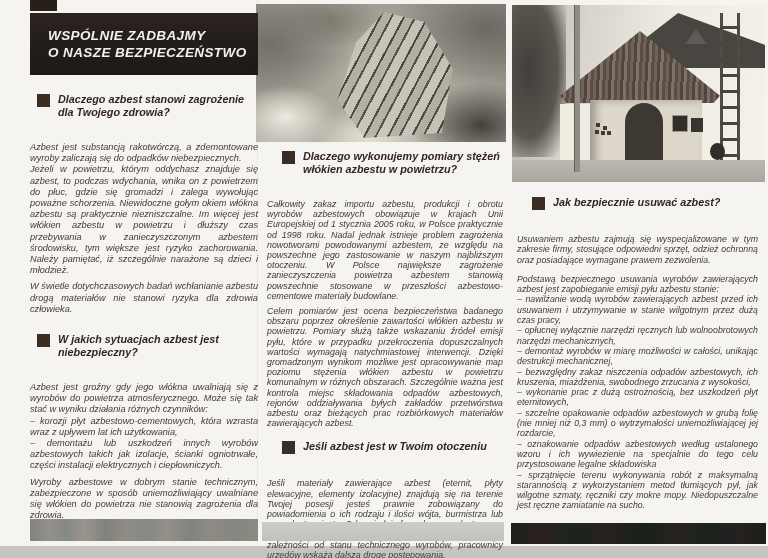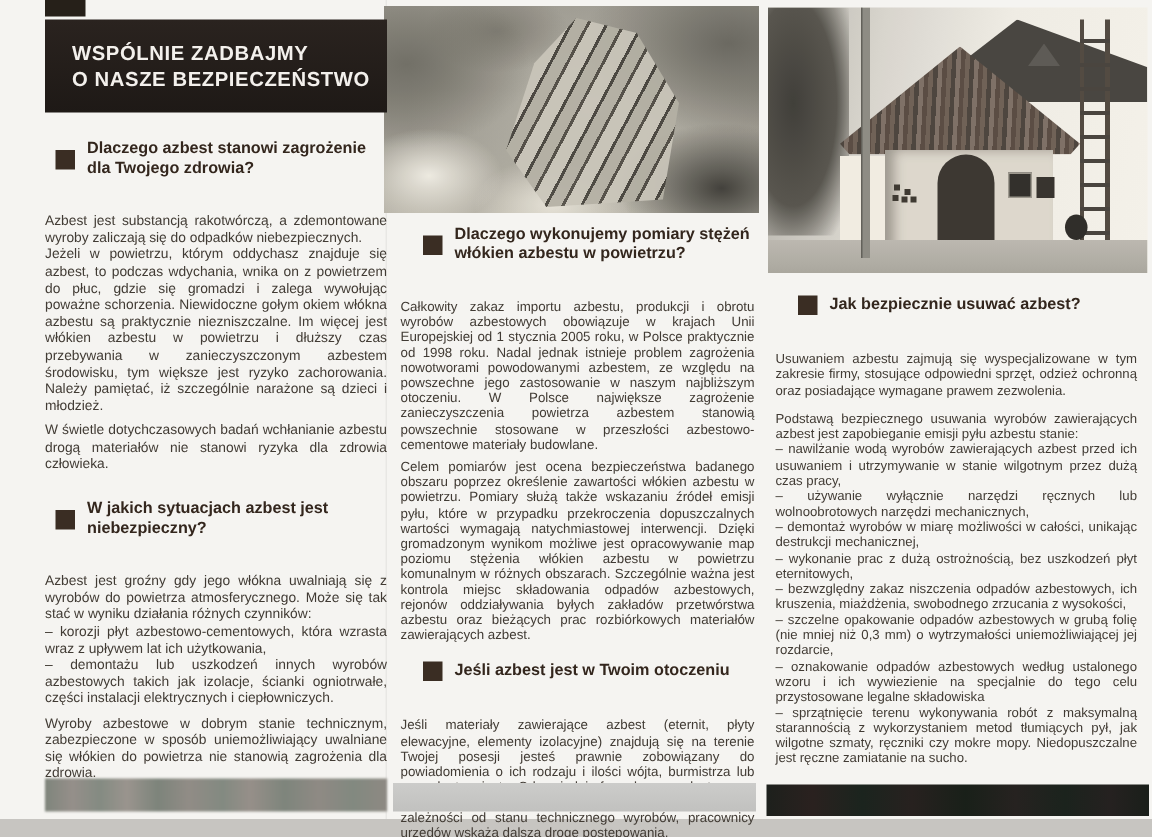--- a/index.html
+++ b/index.html
@@ -2,37 +2,37 @@
 <html lang="pl"><head>
 <meta charset="utf-8">
 <style>
   html,body{margin:0;padding:0;}
   body{
     width:768px;height:558px;overflow:hidden;
     background:#c7c5c1;
     font-family:"Liberation Sans", sans-serif;
     -webkit-font-smoothing:antialiased;
   }
-  .scan{position:relative;width:768px;height:558px;}
+  .scan{position:relative;width:768px;height:558px;font-style:italic;}
   .page{position:absolute;left:0;top:0;width:768px;height:546px;background:#f5f4f1;}
   .page::after{content:"";position:absolute;left:257px;top:0;width:1px;height:546px;background:rgba(0,0,0,0.05);}
   .scan-artifact{position:absolute;left:30px;top:0;width:27px;height:11px;background:#262019;}
 
   
   .col-left{position:absolute;left:30px;top:13px;width:228px;}
   .masthead{
     height:48px;background:linear-gradient(180deg,#2a231f,#1e1916);
     color:#f3f0ec;padding:14px 6px 0 18px;
   }
   .masthead .t{font-size:13.5px;font-weight:bold;letter-spacing:0.4px;line-height:17px;}
 
   .sec{margin-top:18px;}
   .sec-head{
     display:flex;gap:8px;margin:0 0 0 7px;
-    font-size:10.8px;font-weight:bold;color:#33261d;line-height:12.5px;align-items:center;
+    font-size:10.8px;font-weight:bold;color:#33261d;line-height:12.5px;
   }
   .bullet{flex:none;width:13px;height:13px;background:#3a2d23;margin-top:1px;}
   .body p, .body .li{
     font-size:9.2px;line-height:11.2px;color:#413b34;
     text-align:justify;margin:5px 0 0 0;
   }
   .body .li{margin:0;}
   .body p.first{margin-top:24px;}
 
   
@@ -199,24 +199,24 @@
   <div class="col-right">
     <div class="sec">
       <h2 class="sec-head">
         <span class="bullet"></span>
         <span>Jak bezpiecznie usuwać azbest?</span>
       </h2>
       <div class="body">
         <p class="first">Usuwaniem azbestu zajmują się wyspecjalizowane w tym zakresie firmy, stosujące odpowiedni sprzęt, odzież ochronną oraz posiadające wymagane prawem zezwolenia.</p>
         <p class="gap">Podstawą bezpiecznego usuwania wyrobów zawierających azbest jest zapobieganie emisji pyłu azbestu stanie:</p>
         <div class="li">– nawilżanie wodą wyrobów zawierających azbest przed ich usuwaniem i utrzymywanie w stanie wilgotnym przez dużą czas pracy,</div>
-        <div class="li">– używanie wyłącznie narzędzi ręcznych lub wolnoobrotowych narzędzi mechanicznych,</div>
+        <div class="li">– opłucnej wyłącznie narzędzi ręcznych lub wolnoobrotowych narzędzi mechanicznych,</div>
         <div class="li">– demontaż wyrobów w miarę możliwości w całości, unikając destrukcji mechanicznej,</div>
+        <div class="li">– bezwzględny zakaz niszczenia odpadów azbestowych, ich kruszenia, miażdżenia, swobodnego zrzucania z wysokości,</div>
         <div class="li">– wykonanie prac z dużą ostrożnością, bez uszkodzeń płyt eternitowych,</div>
-        <div class="li">– bezwzględny zakaz niszczenia odpadów azbestowych, ich kruszenia, miażdżenia, swobodnego zrzucania z wysokości,</div>
         <div class="li">– szczelne opakowanie odpadów azbestowych w grubą folię (nie mniej niż 0,3 mm) o wytrzymałości uniemożliwiającej jej rozdarcie,</div>
         <div class="li">– oznakowanie odpadów azbestowych według ustalonego wzoru i ich wywiezienie na specjalnie do tego celu przystosowane legalne składowiska</div>
         <div class="li">– sprzątnięcie terenu wykonywania robót z maksymalną starannością z wykorzystaniem metod tłumiących pył, jak wilgotne szmaty, ręczniki czy mokre mopy. Niedopuszczalne jest ręczne zamiatanie na sucho.</div>
       </div>
     </div>
   </div>
 
   <div class="band band-left"></div>
   <div class="band band-mid"></div>
   <div class="band band-right"></div>

